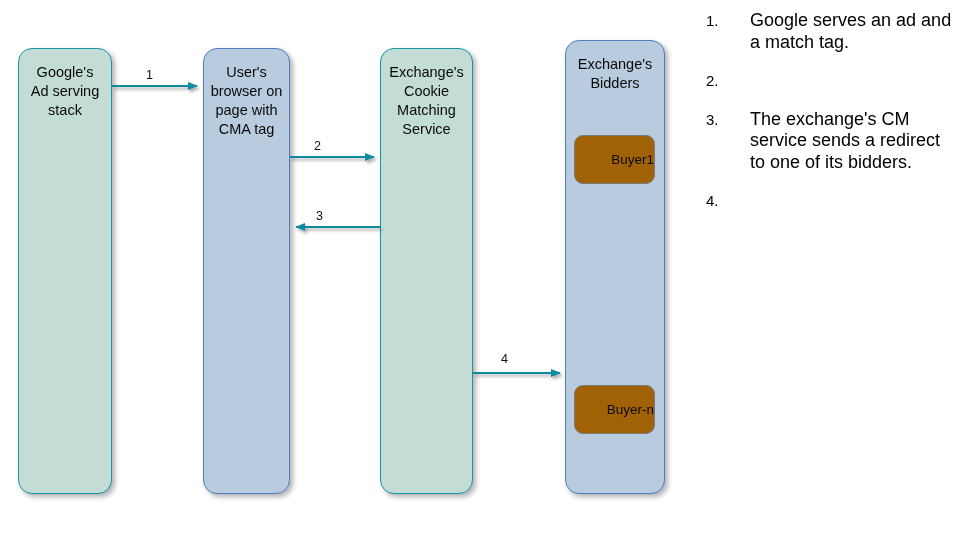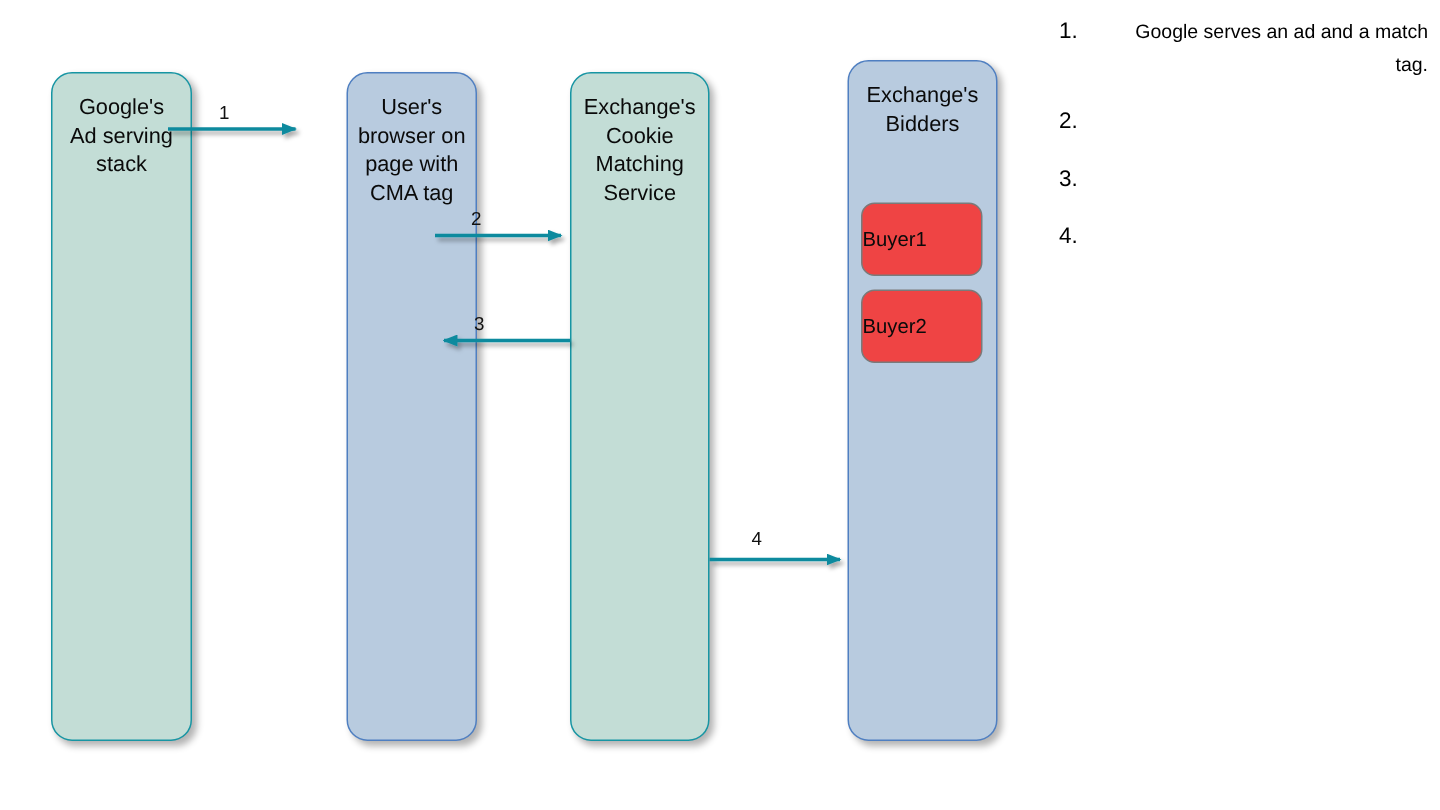--- a/index.html
+++ b/index.html
@@ -35,27 +35,27 @@
     border:1.4px solid #1795a3;
   }
   .pillar.blue{
     background:#b8cbdf;
     border:1.4px solid #4f7fc1;
   }
 
   
   .buyer{
     position:absolute;
-    background:#ef4444;
+    background:#a16207;
     border:1.2px solid #7a7a7a;
     border-radius:9px;
     box-sizing:border-box;
     font-size:13.5px;
     line-height:48px;
-    text-align:left;
+    text-align:right;
     color:#0a0a0a;
     z-index:3;
   }
 
   
   #arrows{position:absolute;left:0;top:0;width:960px;height:540px;z-index:4;}
 
   .arrow-num{
     position:absolute;
     font-size:12.5px;
@@ -76,61 +76,60 @@
   }
   .step-num{
     width:44px;
     flex:0 0 44px;
     font-size:15px;
     line-height:21.5px;
     color:#000;
   }
   .step-text{
     flex:1 1 auto;
-    font-size:13px;
+    font-size:18px;
     line-height:21.5px;
     color:#000;
-    text-align:right;
   }
 </style>
 </head>
 <body>
 
 <div id="canvas">
 
-  <div class="pillar green" style="left:34px;top:48px;width:94px;height:446px;">
+  <div class="pillar green" style="left:18px;top:48px;width:94px;height:446px;">
     <span class="pillar-label">Google's
 Ad serving
 stack</span>
   </div>
 
-  <div class="pillar blue" style="left:203px;top:48px;width:87px;height:446px;margin-left:28px;">
+  <div class="pillar blue" style="left:203px;top:48px;width:87px;height:446px;">
     <span class="pillar-label">User's
 browser on
 page with
 CMA tag</span>
   </div>
 
   <div class="pillar green" style="left:380px;top:48px;width:93px;height:446px;">
     <span class="pillar-label">Exchange's
 Cookie
 Matching
 Service</span>
   </div>
 
   <div class="pillar blue" style="left:565px;top:40px;width:100px;height:454px;">
     <span class="pillar-label">Exchange's
 Bidders</span>
   </div>
 
   <div class="buyer" style="left:574px;top:135px;width:81px;height:49px;">Buyer1</div>
 
-  <div class="buyer" style="left:574px;top:193px;width:81px;height:49px;">Buyer2</div>
 
 
+  <div class="buyer" style="left:574px;top:385px;width:81px;height:49px;">Buyer-n</div>
 
   <svg id="arrows" viewBox="0 0 960 540">
     <defs>
       <marker id="ah-r" markerWidth="10" markerHeight="8" refX="9" refY="4" orient="auto" markerUnits="userSpaceOnUse">
         <path d="M0,0 L10,4 L0,8 Z" fill="#0f8a9e"></path>
       </marker>
       <marker id="ah-l" markerWidth="10" markerHeight="8" refX="9" refY="4" orient="auto" markerUnits="userSpaceOnUse">
         <path d="M0,0 L10,4 L0,8 Z" fill="#0f8a9e"></path>
       </marker>
       <filter id="shd" x="-30%" y="-60%" width="180%" height="260%">
@@ -158,19 +157,20 @@
   <ol id="steps" style="list-style:none;margin:0;padding:0;">
     <li class="step">
       <span class="step-num">1.</span>
       <span class="step-text">Google serves an ad and a match tag.</span>
     </li>
     <li class="step">
       <span class="step-num">2.</span>
     </li>
     <li class="step">
       <span class="step-num">3.</span>
+      <span class="step-text">The exchange's CM service sends a redirect to one of its bidders.</span>
     </li>
     <li class="step">
       <span class="step-num">4.</span>
     </li>
   </ol>
 
 </div>
 
 </body></html>

